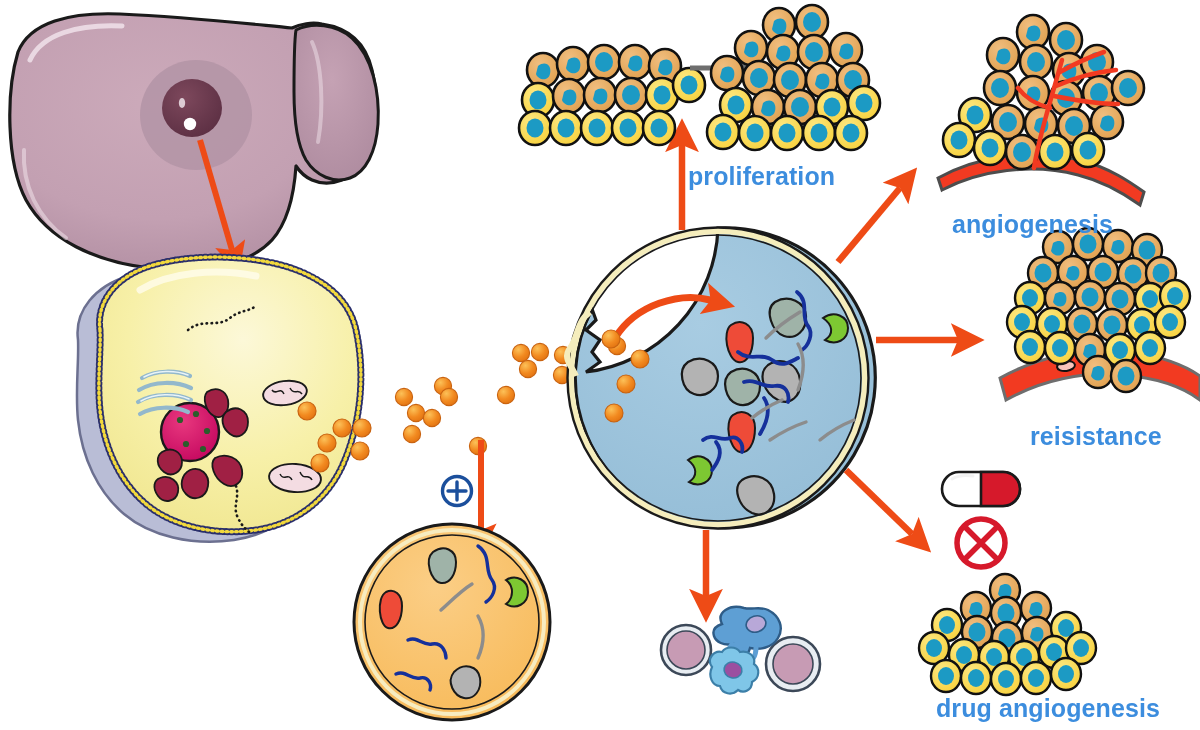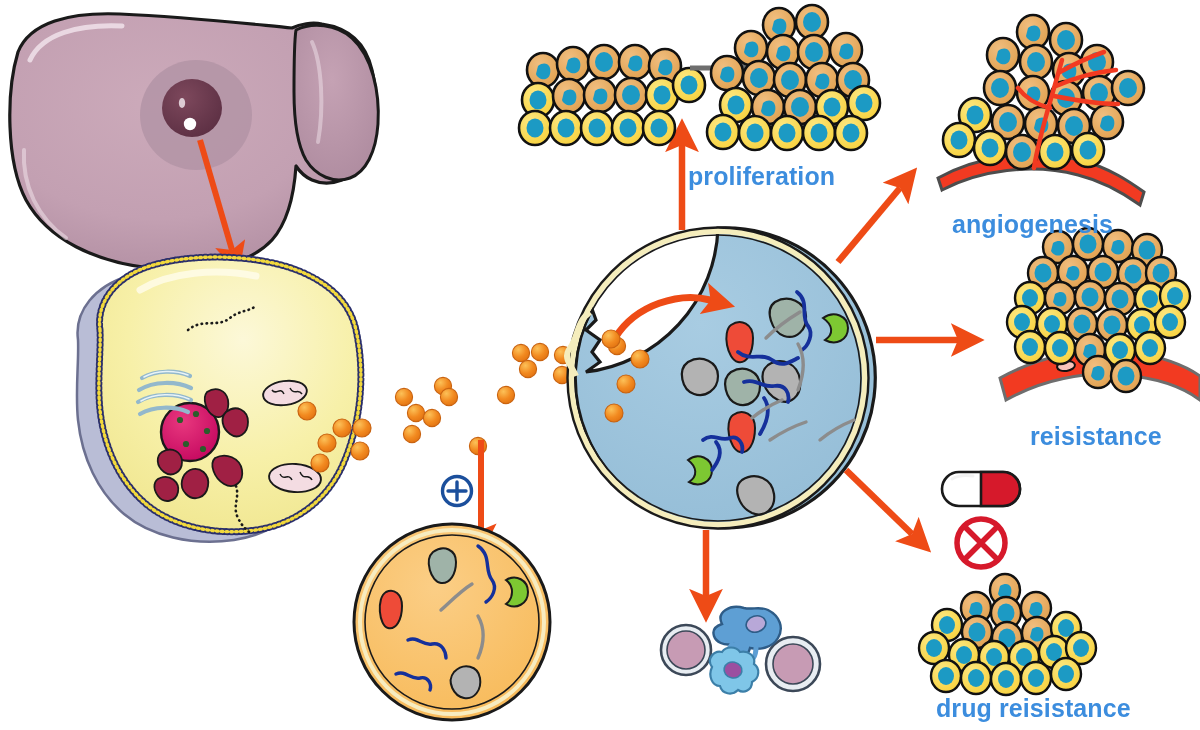--- a/index.html
+++ b/index.html
@@ -786,15 +786,15 @@
                  C752,690 744,694 738,690 C732,696 722,694 720,686
                  C712,686 708,676 712,667 Z" fill="#7FC6E8" stroke="#3C7FA8" stroke-width="2.2"></path>
         <ellipse cx="733" cy="670" rx="9" ry="8" transform="rotate(12 733 670)" fill="#9B4FA0" stroke="#3C7FA8" stroke-width="1.6"></ellipse>
       </g>
     </g>
   </svg>
 
   <div class="label-text label-proliferation">proliferation</div>
   <div class="label-text label-angiogenesis">angiogenesis</div>
   <div class="label-text label-metastasis">reisistance</div>
-  <div class="label-text label-drug">drug reisistance</div>
+  <div class="label-text label-drug">drug angiogenesis</div>
 
 </div>
 
 </body></html>

